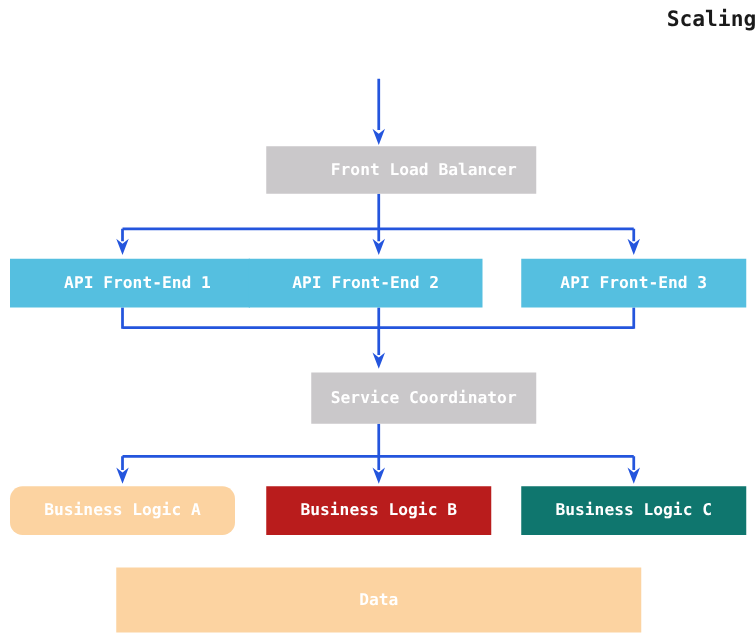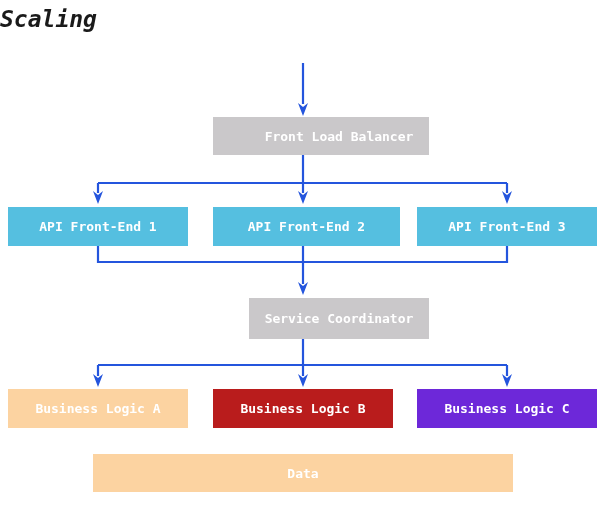--- a/index.html
+++ b/index.html
@@ -7,25 +7,24 @@
     position: relative;
     width: 605px;
     height: 506px;
     background: var(--background, #ffffff);
     overflow: hidden;
     font-family: "DejaVu Sans Mono", monospace;
   }
   .title {
     position: absolute;
     left: 0; right: 0; top: 6px;
-    text-align: left;
-    font-size: 23px;
+    text-align: right;
+    font-size: 17px;
     font-weight: bold;
     color: var(--title-text, #1a1a1a);
-    font-style: italic;
   }
   .wires {
     position: absolute;
     left: 0; top: 0;
     width: 605px; height: 506px;
     pointer-events: none;
   }
   .wire {
     stroke: var(--arrow-blue, #2455dd);
     stroke-width: 2.2;
@@ -44,27 +43,27 @@
     font-weight: bold;
     color: var(--node-text, #ffffff);
     white-space: nowrap;
   }
   .c-gray  { background: var(--node-gray,  #cac8ca); }
   .c-cyan  { background: var(--node-cyan,  #55bfe0); }
   .c-peach { background: var(--node-peach, #fcd3a1); }
 
   .n-flb  { left: 213px; top: 117px; width: 180px; height: 38px; padding-left: 36px; }
   .n-api1 { left: 8px;   top: 207px; width: 180px; height: 39px; }
-  .n-api2 { left: 213px; top: 207px; width: 187px; height: 39px; }
+  .n-api2 { left: 199px; top: 207px; width: 187px; height: 39px; }
   .n-api3 { left: 417px; top: 207px; width: 180px; height: 39px; }
   .n-svc  { left: 213px; top: 298px; width: 180px; height: 41px; margin-left: 36px; }
-  .n-bla  { left: 8px;   top: 389px; width: 180px; height: 39px; }
+  .n-bla  { left: 8px;   top: 389px; width: 180px; height: 39px; border-radius: 10px; }
   .n-blb  { left: 213px; top: 389px; width: 180px; height: 39px; }
   .n-blc  { left: 417px; top: 389px; width: 180px; height: 39px; }
-  .n-data { left: 93px;  top: 454px; width: 420px; height: 38px; }
+  .n-data { left: 93px;  top: 454px; width: 420px; height: 53px; }
 </style>
 </head>
 <body>
 
 <div class="canvas">
 
   <div class="title">Scaling</div>
 
   <svg class="wires" viewBox="0 0 605 506" xmlns="http://www.w3.org/2000/svg">
 
@@ -89,29 +88,29 @@
     <path class="wire" d="M98 365 L507 365"></path>
     <path class="wire" d="M98 365 L98 376"></path>
     <path class="wire" d="M507 365 L507 376"></path>
     <polygon class="head" points="93,374 98,387 103,374 98,378"></polygon>
     <polygon class="head" points="298,374 303,387 308,374 303,378"></polygon>
     <polygon class="head" points="502,374 507,387 512,374 507,378"></polygon>
   </svg>
 
   <div class="node c-gray n-flb" style="background: rgb(202, 200, 202);">Front Load Balancer</div>
 
-  <div class="node c-cyan n-api1" style="background: rgb(85, 191, 224);">API Front-End 1</div>
+  <div class="node c-cyan n-api1" style="background: rgb(85, 191, 224); padding-left: 12px;">API Front-End 1</div>
 
   <div class="node c-cyan n-api2" style="background: rgb(85, 191, 224);">API Front-End 2</div>
 
   <div class="node c-cyan n-api3" style="background: rgb(85, 191, 224);">API Front-End 3</div>
 
   <div class="node c-gray n-svc" style="background: rgb(202, 200, 202);">Service Coordinator</div>
 
   <div class="node c-peach n-bla" style="background: rgb(252, 211, 161);">Business Logic A</div>
 
   <div class="node c-peach n-blb" style="background: #b91c1c;">Business Logic B</div>
 
-  <div class="node c-peach n-blc" style="background: #6d28d9;">Business Logic C</div>
+  <div class="node c-peach n-blc" style="background: #0f766e;">Business Logic C</div>
 
   <div class="node c-peach n-data" style="background: rgb(252, 211, 161);">Data</div>
 
 </div>
 
 </body></html>

